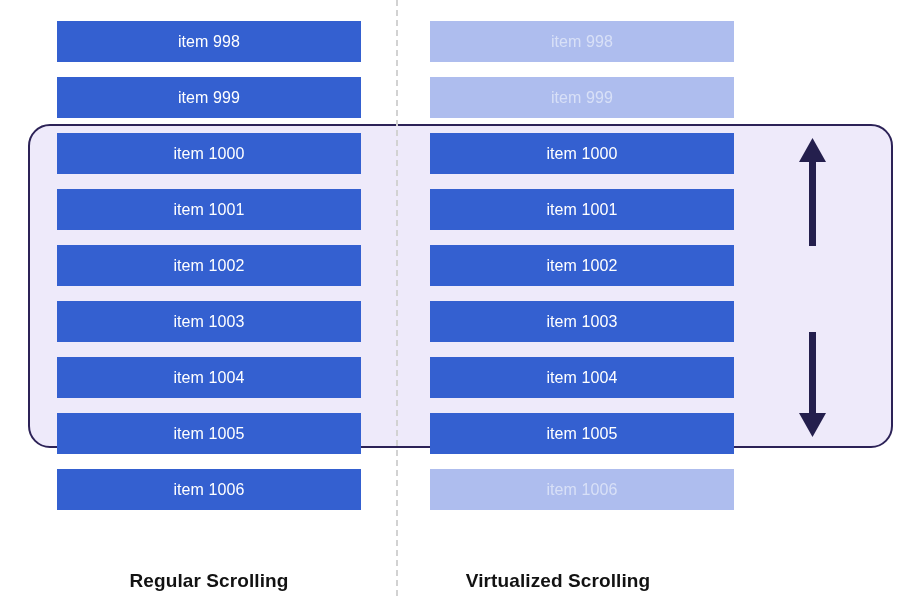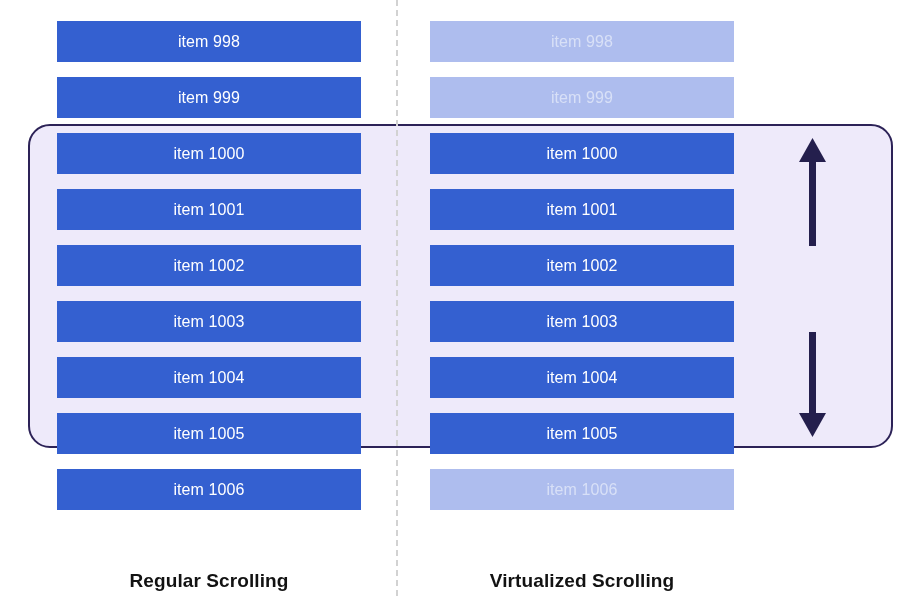--- a/index.html
+++ b/index.html
@@ -114,21 +114,21 @@
     line-height: 26px;
     font-size: 19px;
     font-weight: bold;
     color: #121212;
     text-align: center;
     letter-spacing: 0.1px;
     z-index: 3;
     margin-top: 20px;
   }
   .caption.left  { left: 57px;  width: 304px; }
-  .caption.right { left: 430px; width: 304px; }
+  .caption.right { left: 406px; width: 304px; }
 </style>
 </head>
 <body>
 
 <div id="stage">
 
   <div class="viewport-box"></div>
 
   <div class="divider"></div>
 

